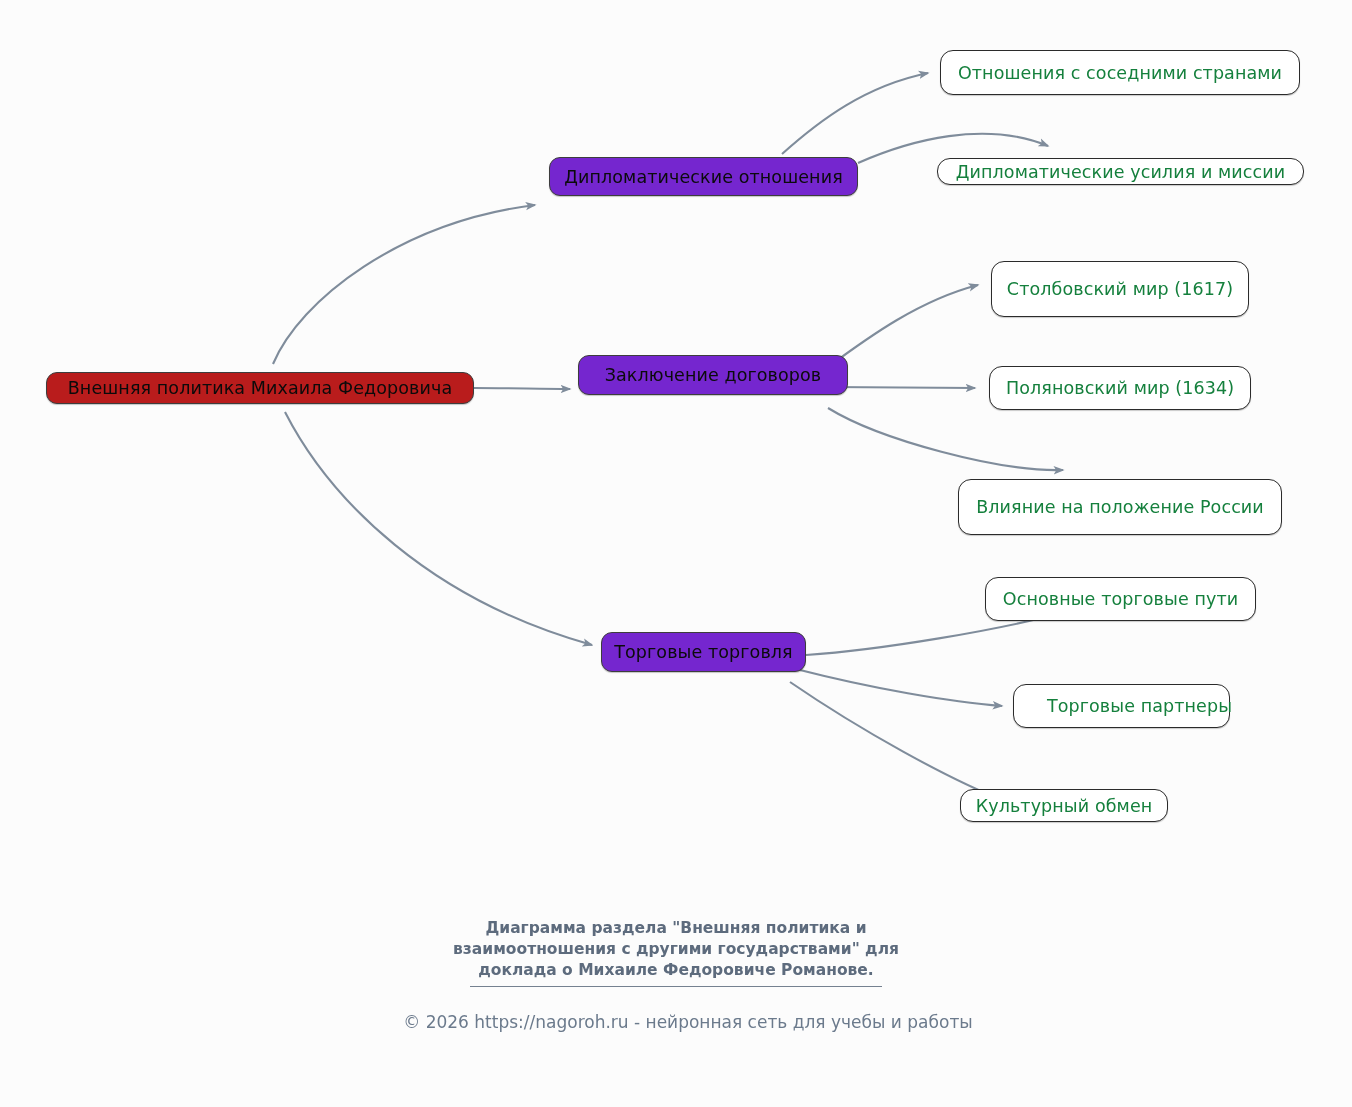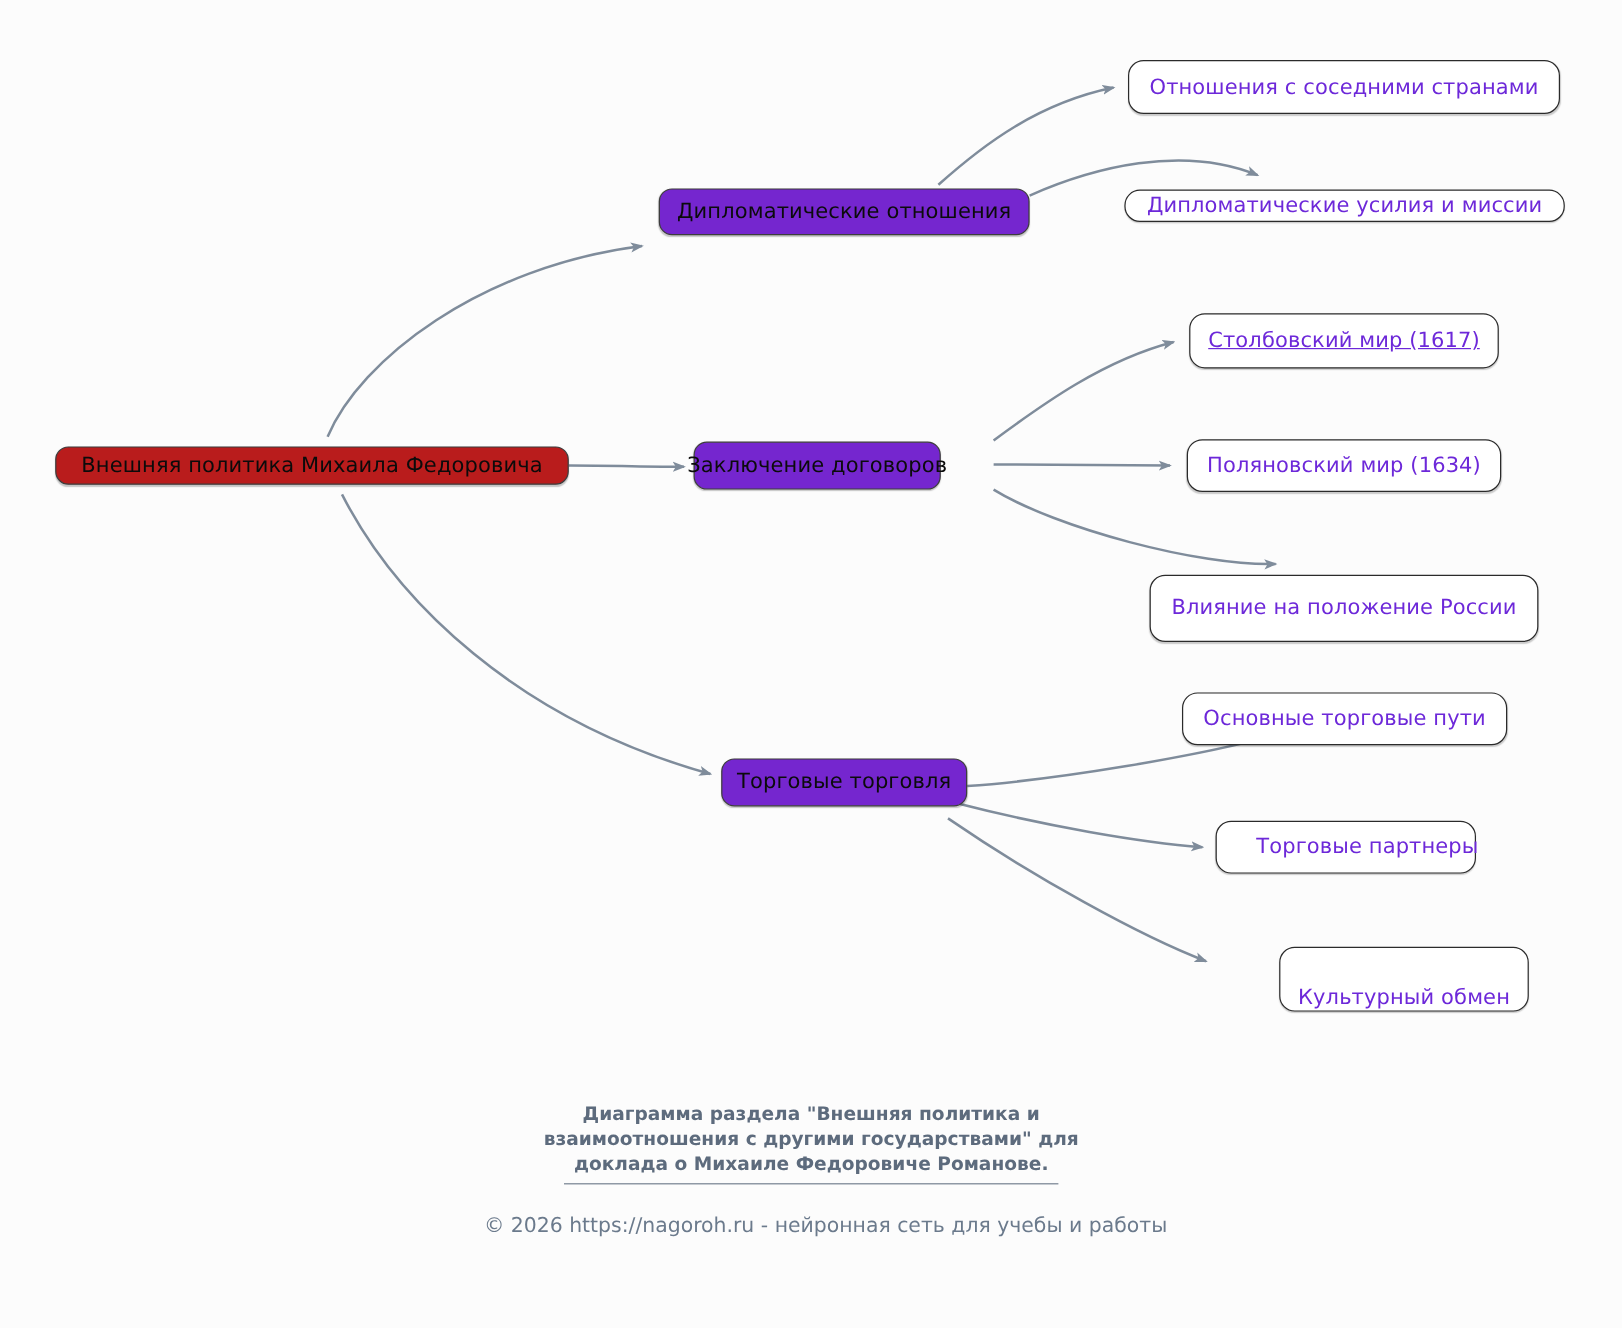--- a/index.html
+++ b/index.html
@@ -45,21 +45,21 @@
     background: #7526cf;
     border: 1.6px solid #3d3d3d;
     color: #0b0b0b;
     font-size: 17.5px;
     border-radius: 11px;
     box-shadow: 0 1px 1px rgba(0,0,0,0.22);
   }
   .node-leaf {
     background: #ffffff;
     border: 1.8px solid #2b2b2b;
-    color: #6d28d9;
+    color: #15803d;
     font-size: 17.5px;
     border-radius: 13px;
     box-shadow: 0 1px 1px rgba(0,0,0,0.2);
   }
   .caption {
     position: absolute;
     left: 0;
     width: 1352px;
     text-align: center;
     color: #5d6b7d;
@@ -112,57 +112,57 @@
   </svg>
 
   <div class="node node-root" style="left:46px; top:372px; width:428px; height:32px;">
     <span>Внешняя политика Михаила Федоровича</span>
   </div>
 
   <div class="node node-branch" style="left:549px; top:157px; width:309px; height:39px;text-align:center;">
     <span>Дипломатические отношения</span>
   </div>
 
-  <div class="node node-branch" style="left:578px; top:368px; width:206px; height:40px;">
+  <div class="node node-branch" style="left:578px; top:355px; width:270px; height:40px;">
     <span>Заключение договоров</span>
   </div>
 
   <div class="node node-branch" style="left:601px; top:632px; width:205px; height:40px;">
     <span>Торговые торговля</span>
   </div>
 
   <div class="node node-leaf" style="left:940px; top:50px; width:360px; height:45px;">
     <span>Отношения с соседними странами</span>
   </div>
 
   <div class="node node-leaf" style="left:937px; top:158px; width:367px; height:27px;">
     <span>Дипломатические усилия и миссии</span>
   </div>
 
-  <div class="node node-leaf" style="left:991px; top:261px; width:258px; height:46px;text-decoration:underline;">
+  <div class="node node-leaf" style="left:991px; top:261px; width:258px; height:56px;">
     <span>Столбовский мир (1617)</span>
   </div>
 
   <div class="node node-leaf" style="left:989px; top:366px; width:262px; height:44px;text-align:right;">
     <span>Поляновский мир (1634)</span>
   </div>
 
   <div class="node node-leaf" style="left:958px; top:479px; width:324px; height:56px;">
     <span>Влияние на положение России</span>
   </div>
 
   <div class="node node-leaf" style="left:985px; top:577px; width:271px; height:44px;">
     <span>Основные торговые пути</span>
   </div>
 
   <div class="node node-leaf" style="left:1013px; top:684px; width:217px; height:44px;padding-left:36px;">
     <span>Торговые партнеры</span>
   </div>
 
-  <div class="node node-leaf" style="left:1066px; top:789px; width:208px; height:54px;align-items:flex-end;">
+  <div class="node node-leaf" style="left:960px; top:789px; width:208px; height:33px;">
     <span>Культурный обмен</span>
   </div>
 
   <div class="caption" style="top:918px;">
     <div>Диаграмма раздела "Внешняя политика и</div>
     <div>взаимоотношения с другими государствами" для</div>
     <div>доклада о Михаиле Федоровиче Романове.</div>
   </div>
 
   <div class="rule" style="left:470px; top:986px; width:412px;"></div>

